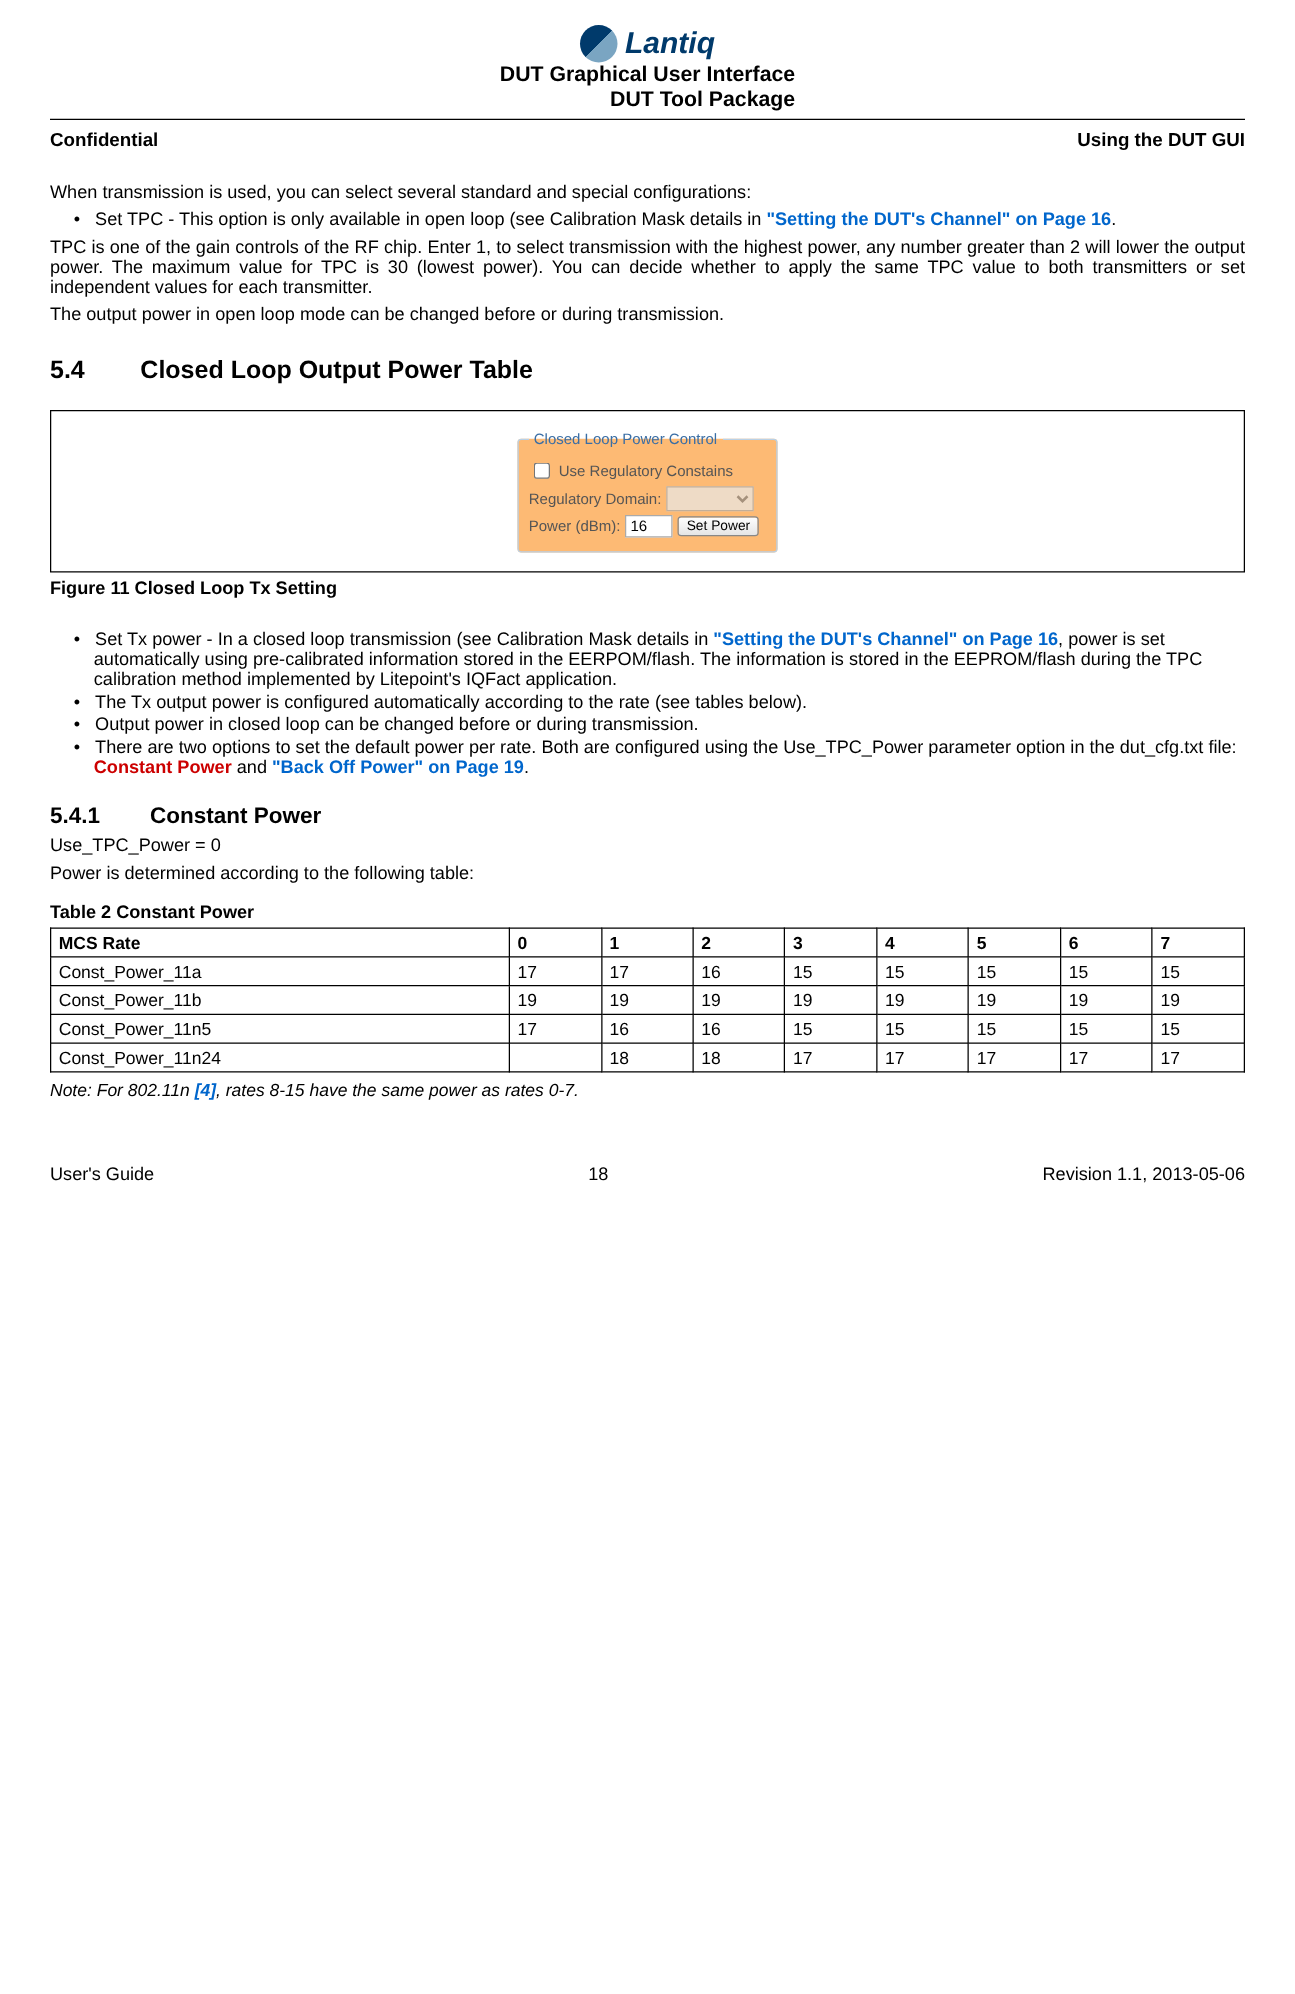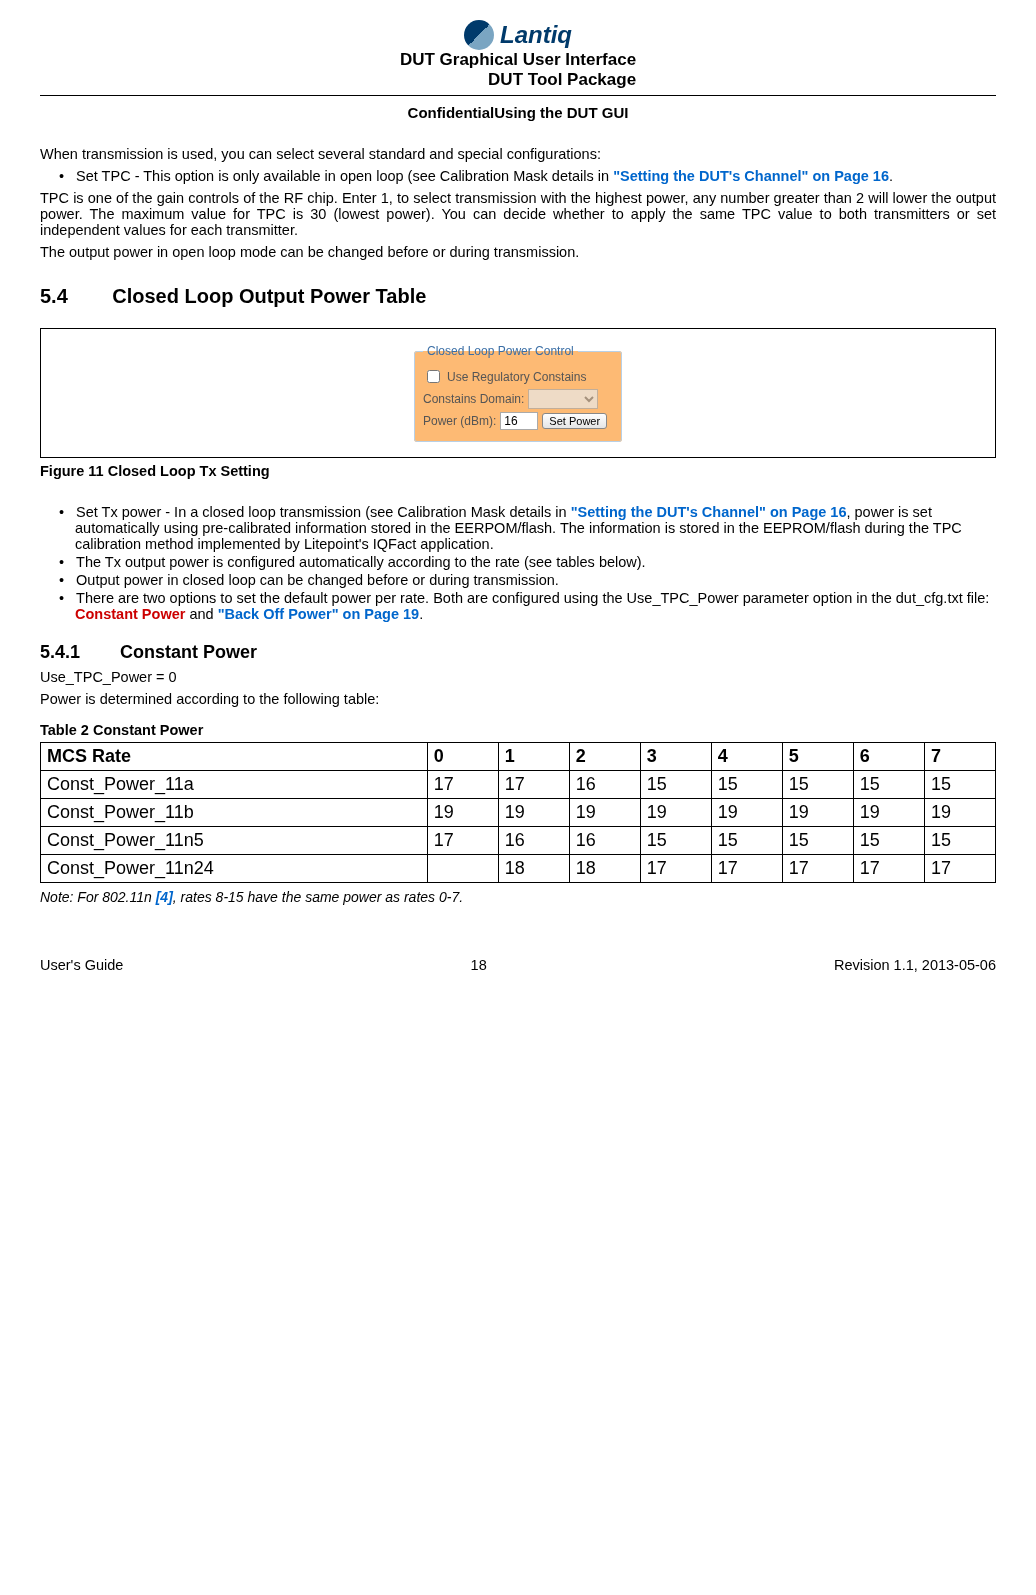--- a/index.html
+++ b/index.html
@@ -40,21 +40,21 @@
       font-weight: bold;
       font-size: 17px;
     }
     hr.header-line {
       border: none;
       border-top: 1px solid #000;
       margin: 0;
     }
     .subheader {
       display: flex;
-      justify-content: center;
+      justify-content: space-between;
       font-weight: bold;
       margin: 8px 0 25px 0;
       font-size: 15px;
     }
     p { margin: 6px 0; }
     .justify { text-align: justify; }
     ul.bullets {
       list-style: none;
       padding-left: 0;
       margin: 6px 0;
@@ -117,21 +117,21 @@
     .figcap { font-weight: bold; margin: 4px 0 25px 0; font-size:14.5px;}
     table.data {
       border-collapse: collapse;
       width: 100%;
       margin: 4px 0;
     }
     table.data th, table.data td {
       border: 1px solid #000;
       padding: 3px 6px;
       text-align: left;
-      font-size: 18px;
+      font-size: 14px;
     }
     table.data th { font-weight: bold; }
     .tabletitle { font-weight: bold; margin: 15px 0 2px 0;}
     .note { font-style: italic; font-size: 14px; margin-top: 6px;}
     .footer {
       display: flex;
       justify-content: space-between;
       margin-top: 52px;
       font-size: 14.5px;
     }
@@ -165,21 +165,21 @@
 <h2 class="section"><span>5.4</span>&nbsp;&nbsp;&nbsp;&nbsp;&nbsp;&nbsp;&nbsp;&nbsp;<span>Closed Loop Output Power Table</span></h2>
 
 <div class="figbox">
   <fieldset class="panel">
     <legend>Closed Loop Power Control</legend>
     <div class="row">
       <input type="checkbox" style="">
       <span>Use Regulatory Constains</span>
     </div>
     <div class="row">
-      <span>Constains Domain:</span>
+      <span>Regulatory Domain:</span>
       <select disabled="" style="width:70px;background:#e9e9e9;"></select>
     </div>
     <div class="row">
       <span>Power (dBm):</span>
       <input type="text" style="width: 30px;" value="16">
       <button>Set Power</button>
     </div>
   </fieldset>
 </div>
 <div class="figcap">Figure 11     Closed Loop Tx Setting</div>

